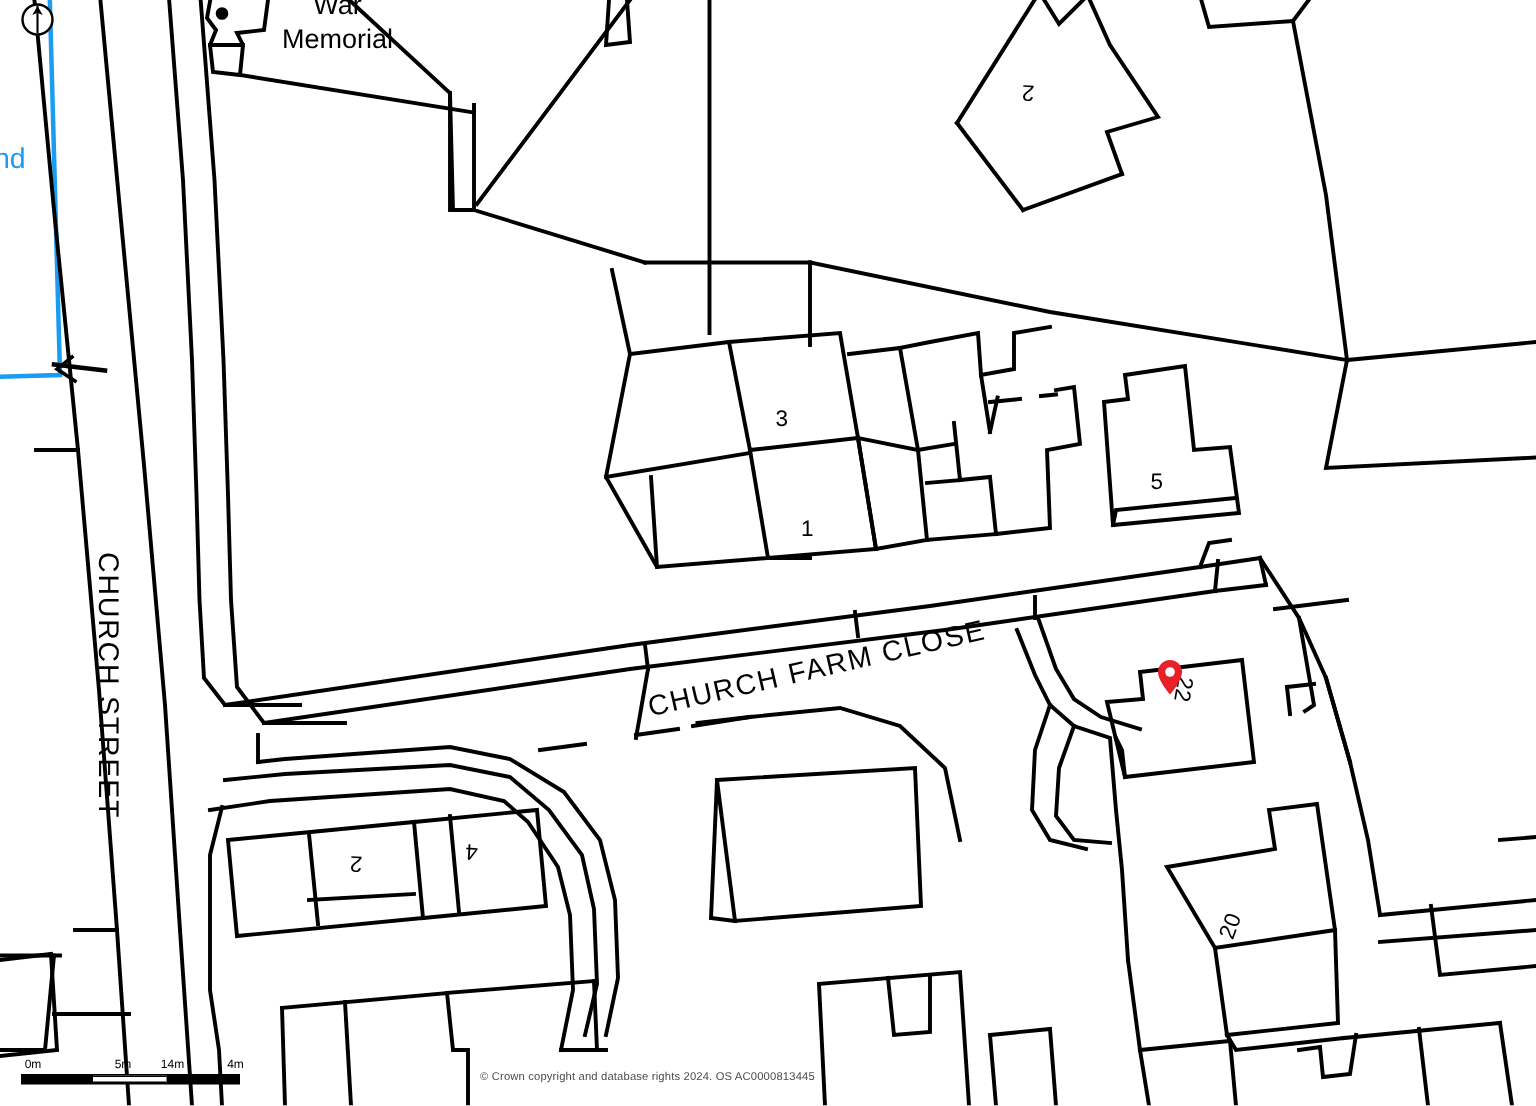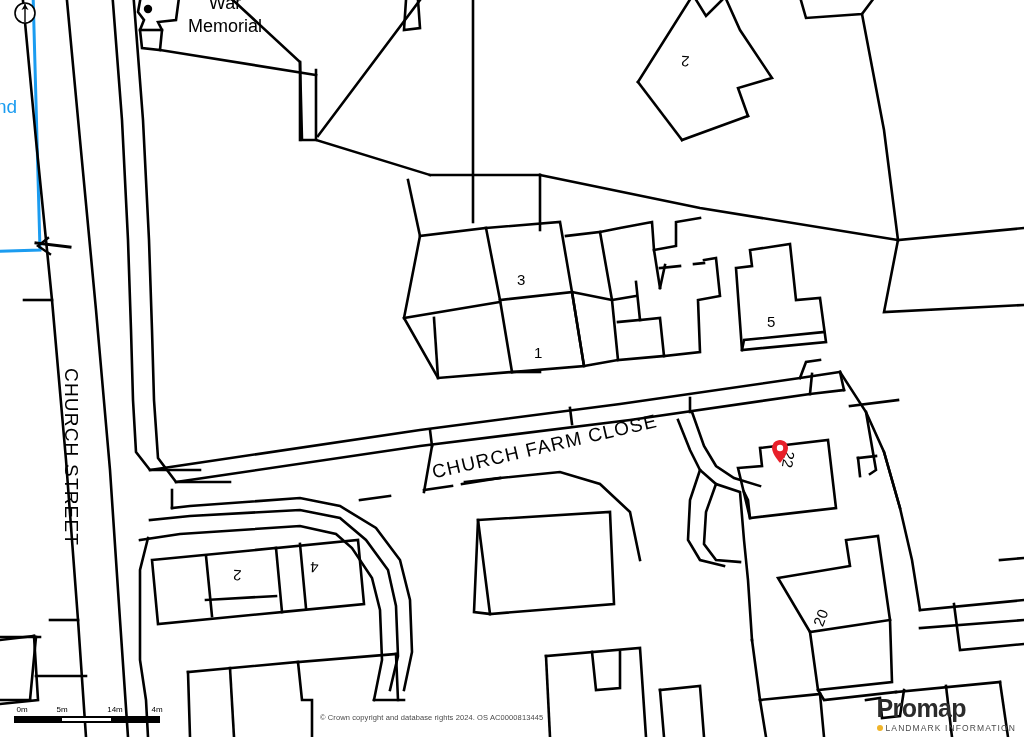--- a/index.html
+++ b/index.html
@@ -337,27 +337,21 @@
 
   <svg id="location-pin" viewBox="0 0 16 23" xmlns="http://www.w3.org/2000/svg">
     <path d="M 8 0 C 3.6 0 0 3.6 0 8 C 0 14 8 23 8 23 C 8 23 16 14 16 8 C 16 3.6 12.4 0 8 0 Z" fill="#e8202a" stroke="none"></path>
     <circle cx="8" cy="8" r="3.2" fill="#ffffff" stroke="none"></circle>
   </svg>
 
   <div id="scale-bar">
     <div class="scale-track"></div>
     <div class="scale-seg-light"></div>
     <div class="scale-tick-label" style="left:8px;">0m</div>
-    <div class="scale-tick-label" style="left:48px;">5m</div>
+    <div class="scale-tick-label" style="left:68px;">5m</div>
     <div class="scale-tick-label" style="left:101px;">14m</div>
     <div class="scale-tick-label" style="left:143px;">4m</div>
   </div>
 
   <div id="copyright-text">© Crown copyright and database rights 2024. OS AC0000813445</div>
 
-  <div id="promap-logo">
-    <div class="promap-word">Promap</div>
-    <div class="promap-tag">
-      <span class="promap-dot"></span><span>LANDMARK INFORMATION</span>
-    </div>
-  </div>
 
 </div>
 
 </body></html>

